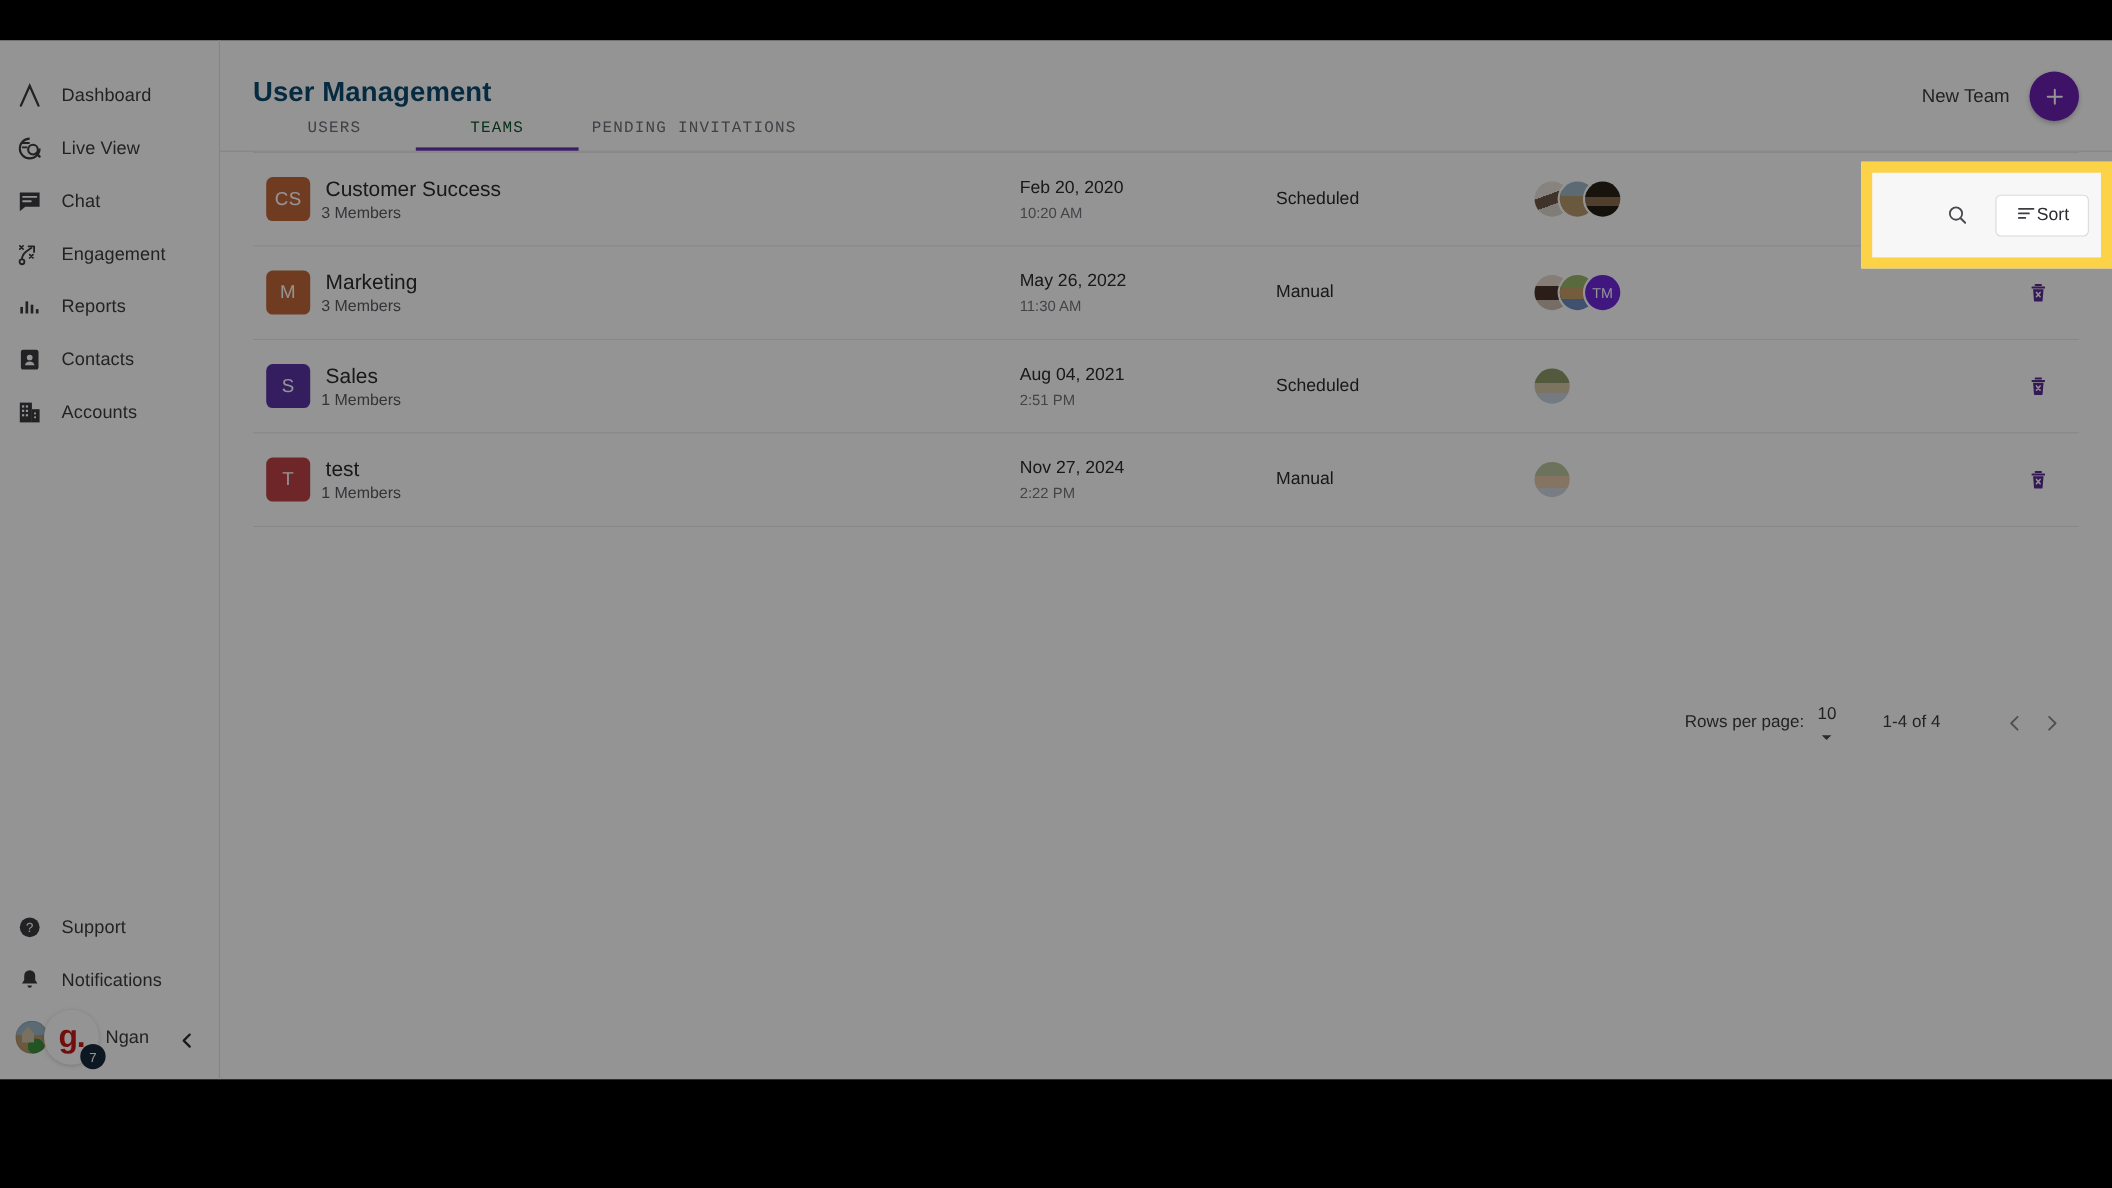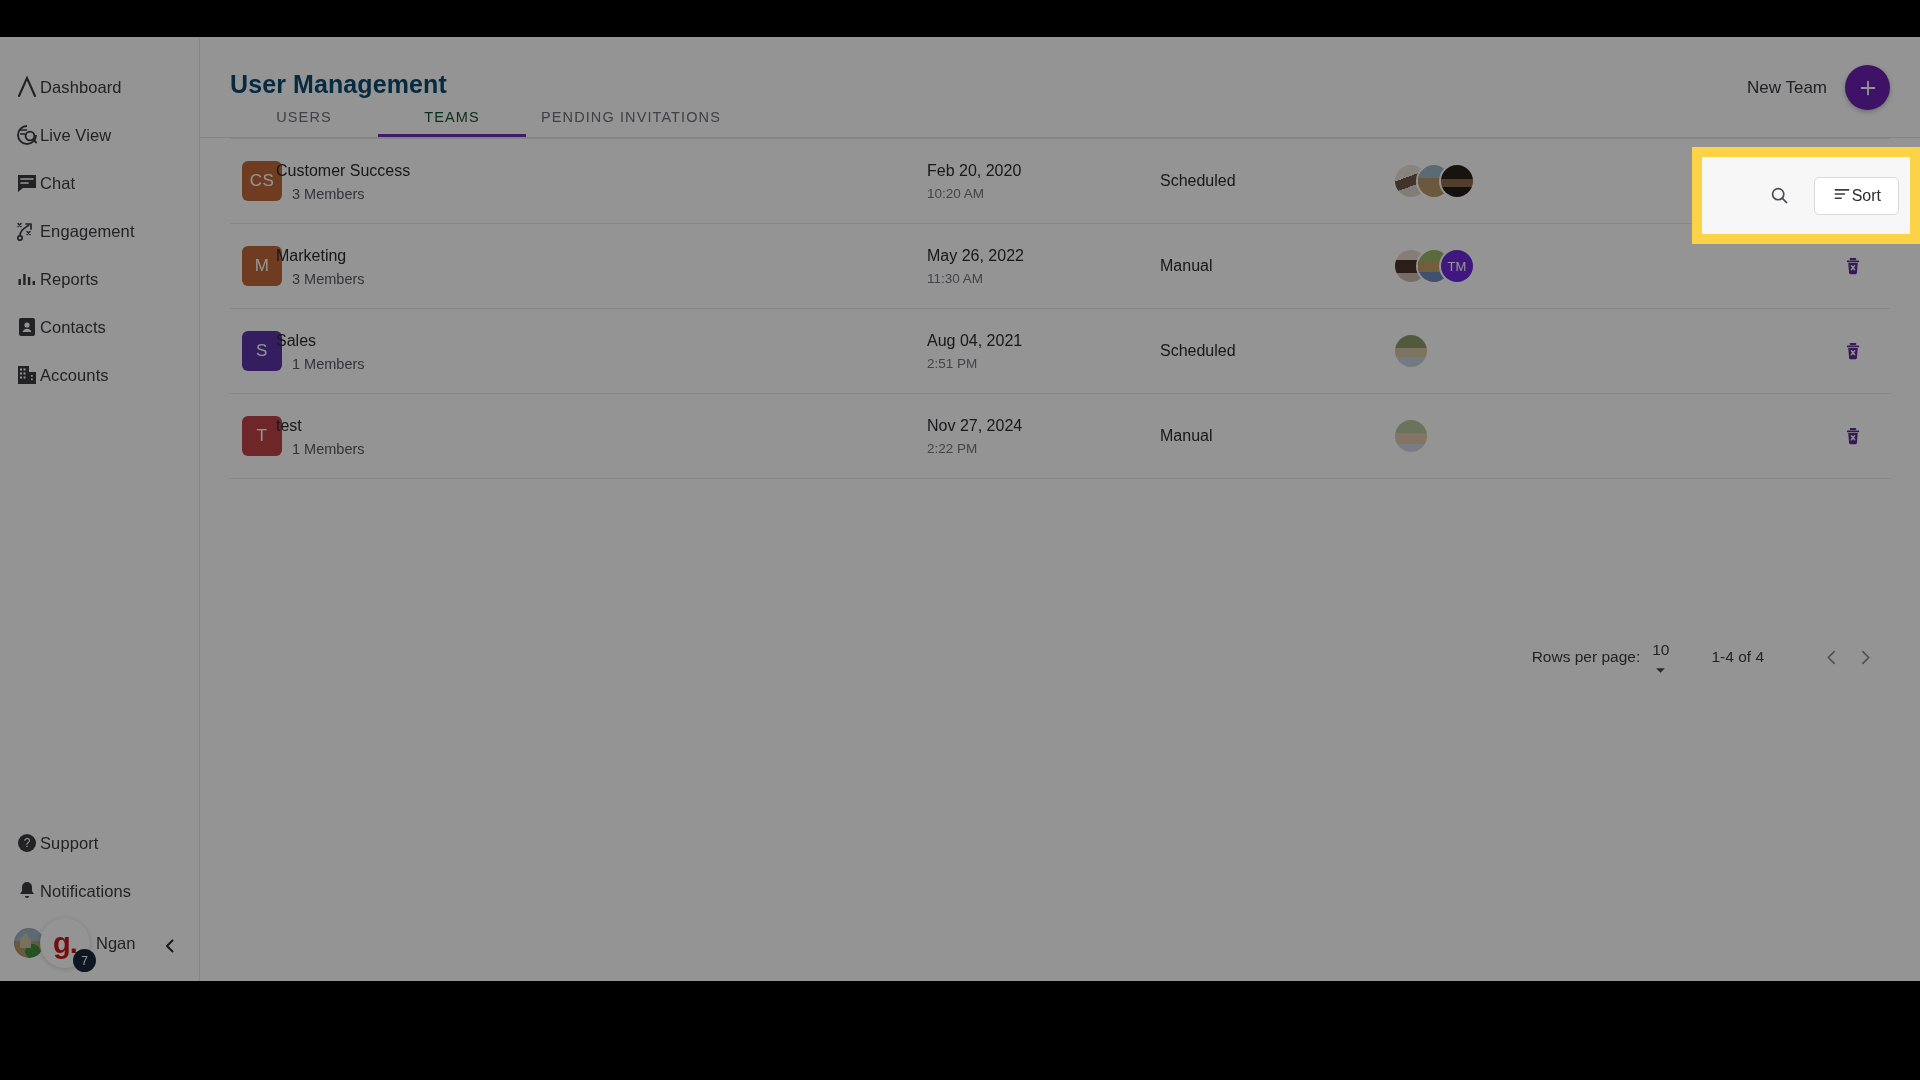--- a/index.html
+++ b/index.html
@@ -28,20 +28,21 @@
     width: 200px; height: 100%;
     background: #ffffff;
     border-right: 1px solid #e4e4e6;
     flex: 0 0 200px;
   }
   .nav-top { padding-top: 26px; }
   .nav-item {
     display: flex; align-items: center;
     height: 48px;
     padding-left: 14px;
+    gap: 16px;
     cursor: pointer;
   }
   .nav-icon {
     width: 26px; height: 26px;
     display: flex; align-items: center; justify-content: center;
     color: #3c3c41;
     flex: 0 0 26px;
   }
   .nav-icon svg { display: block; }
   .nav-label {
@@ -113,21 +114,21 @@
     position: relative;
     height: 101px;
     border-bottom: 1px solid #e4e4e6;
   }
   .page-title {
     position: absolute; left: 30px; top: 33px;
     font-size: 25px; color: #0c4a6e; letter-spacing: .1px;
   }
   .tabs {
     position: absolute; left: 30px; bottom: 0;
-    display: flex; align-items: flex-end;
+    display: flex; align-items: flex-end; font-family: Liberation Mono, monospace;
   }
   .tab {
     height: 40px; line-height: 40px;
     font-size: 14.5px; letter-spacing: 1.1px;
     color: #6f6f77; text-align: center;
     cursor: pointer; padding: 0 6px;
   }
   .tab.t0 { width: 148px; }
   .tab.t1 { width: 148px; }
   .tab.t2 { width: 210px; }
@@ -187,22 +188,22 @@
     cursor: pointer;
   }
   .t-avatar {
     position: absolute; left: 12px; top: 50%;
     transform: translateY(-50%);
     width: 40px; height: 40px; border-radius: 6px;
     display: flex; align-items: center; justify-content: center;
     color: #ffffff; font-size: 17px; letter-spacing: .5px; text-align: center;
   }
   .t-name {
-    position: absolute; left: 46px; top: 23px;
-    font-size: 16px; color: #2b2b30;
+    position: absolute; left: 66px; top: 23px;
+    font-size: 19px; color: #2b2b30;
   }
   .t-members {
     position: absolute; left: 62px; top: 47px;
     font-size: 14.5px; color: #5a5a61;
   }
   .t-date {
     position: absolute; left: 697px; top: 23px;
     font-size: 16px; color: #2b2b30;
   }
   .t-time {

